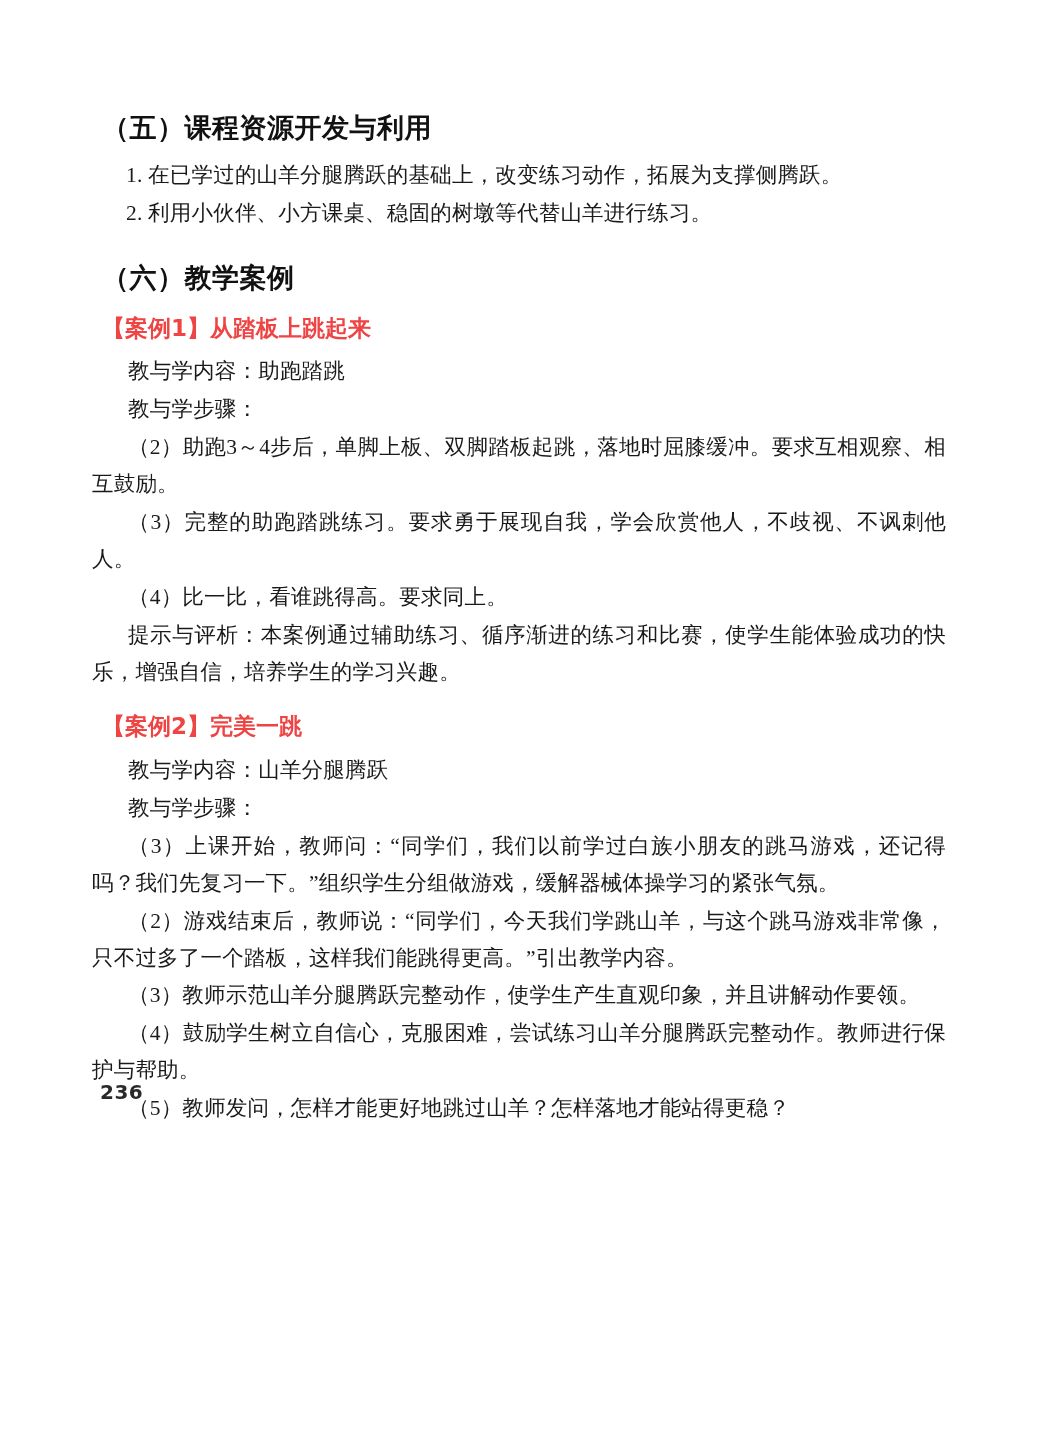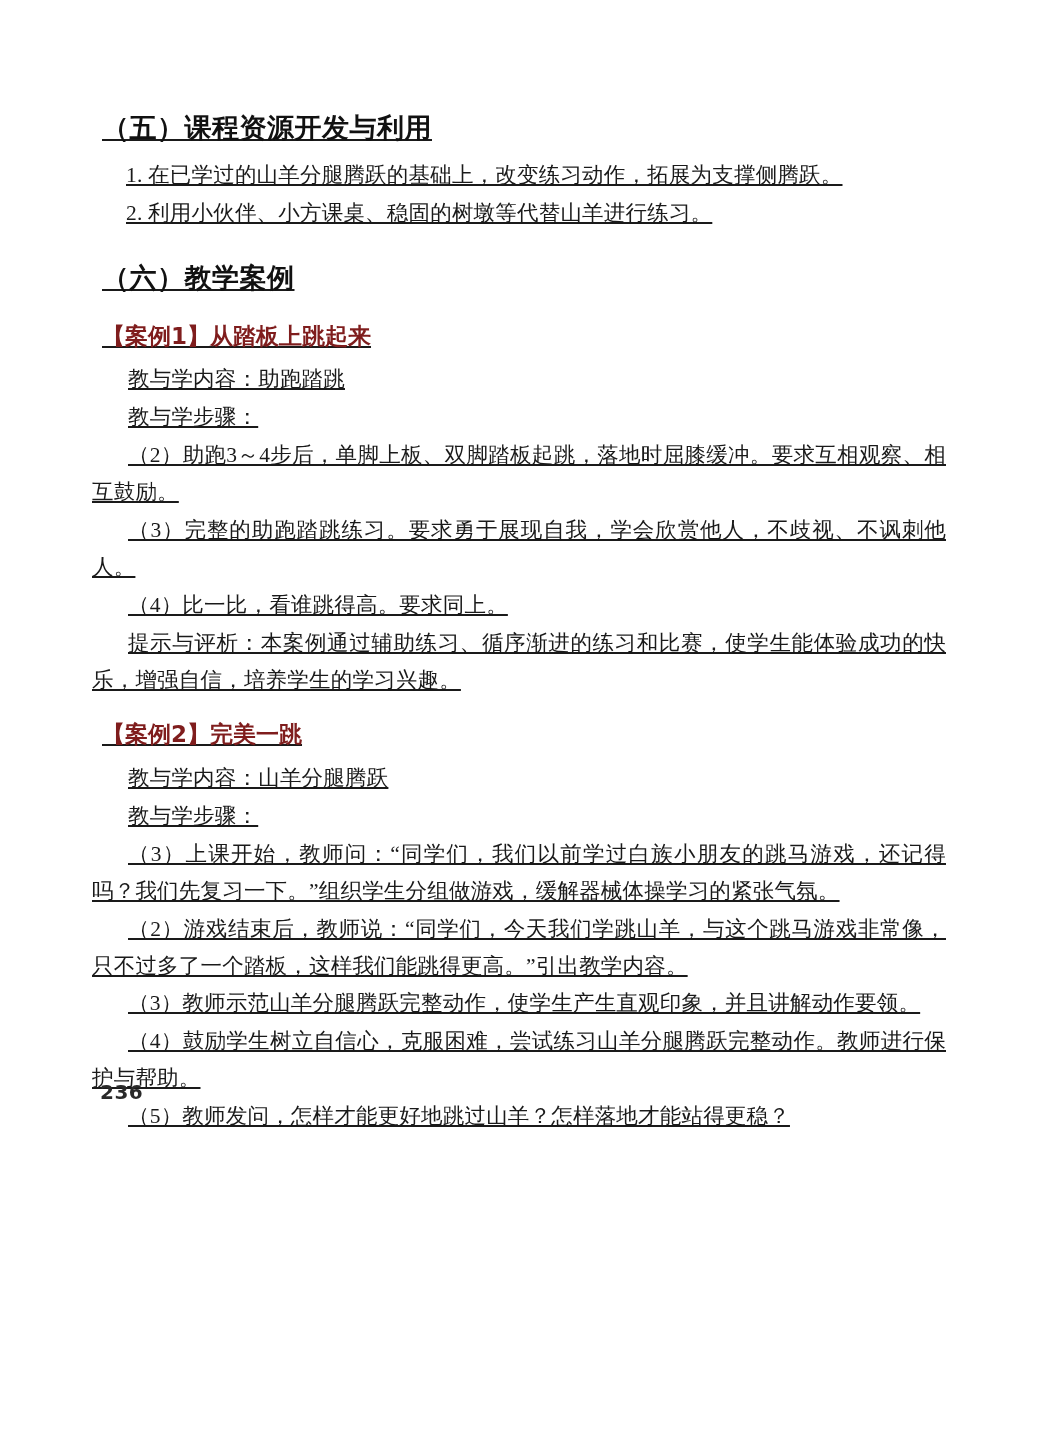--- a/index.html
+++ b/index.html
@@ -16,21 +16,20 @@
     overflow: hidden;
   }
   .page {
     position: absolute;
     top: 0;
     left: 0;
     width: 1038px;
     height: 1156px;
     box-sizing: border-box;
     padding: 108px 92px 0 92px;
-    text-decoration: underline;
   }
   .content {
     width: 854px;
     margin: 0 auto;
   }
   
   .sec-heading {
     font-family: "DejaVu Serif", "Liberation Serif", serif;
     font-size: 27px;
     font-weight: 600;
@@ -42,24 +41,24 @@
   }
   .sec-heading.second {
     margin-top: 26px;
     margin-bottom: 6px;
   }
   
   .case-heading {
     font-family: "DejaVu Sans", "Liberation Sans", sans-serif;
     font-size: 23px;
     font-weight: 700;
-    margin: 20px 0 8px 0;
+    margin: 12px 0 8px 0;
     padding-left: 10px;
     line-height: 1.5;
-    color: #7f1d1d;
+    color: #ef4444;
   }
   .case-heading.tight {
     margin-top: 18px;
   }
   
   p.num-item {
     font-size: 21.5px;
     line-height: 1.72;
     margin: 0 0 2px 0;
     padding-left: 34px;

